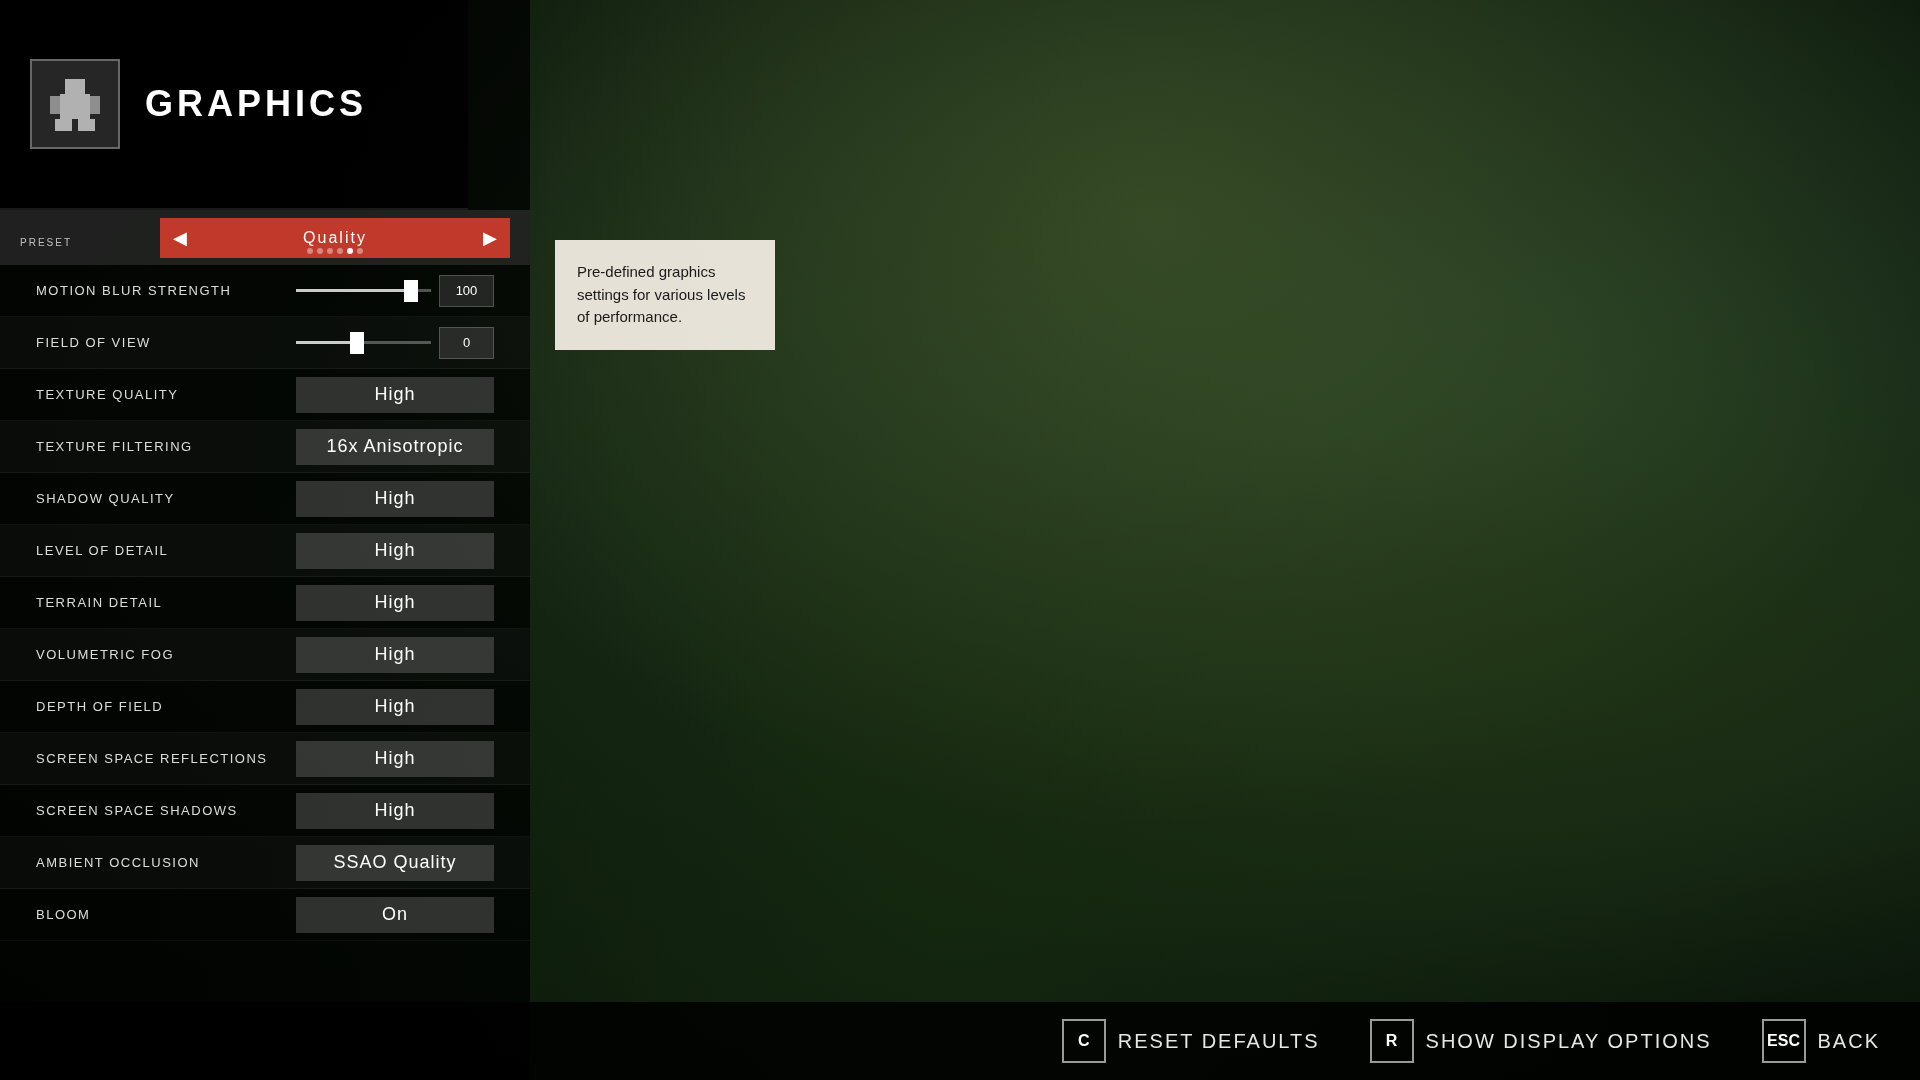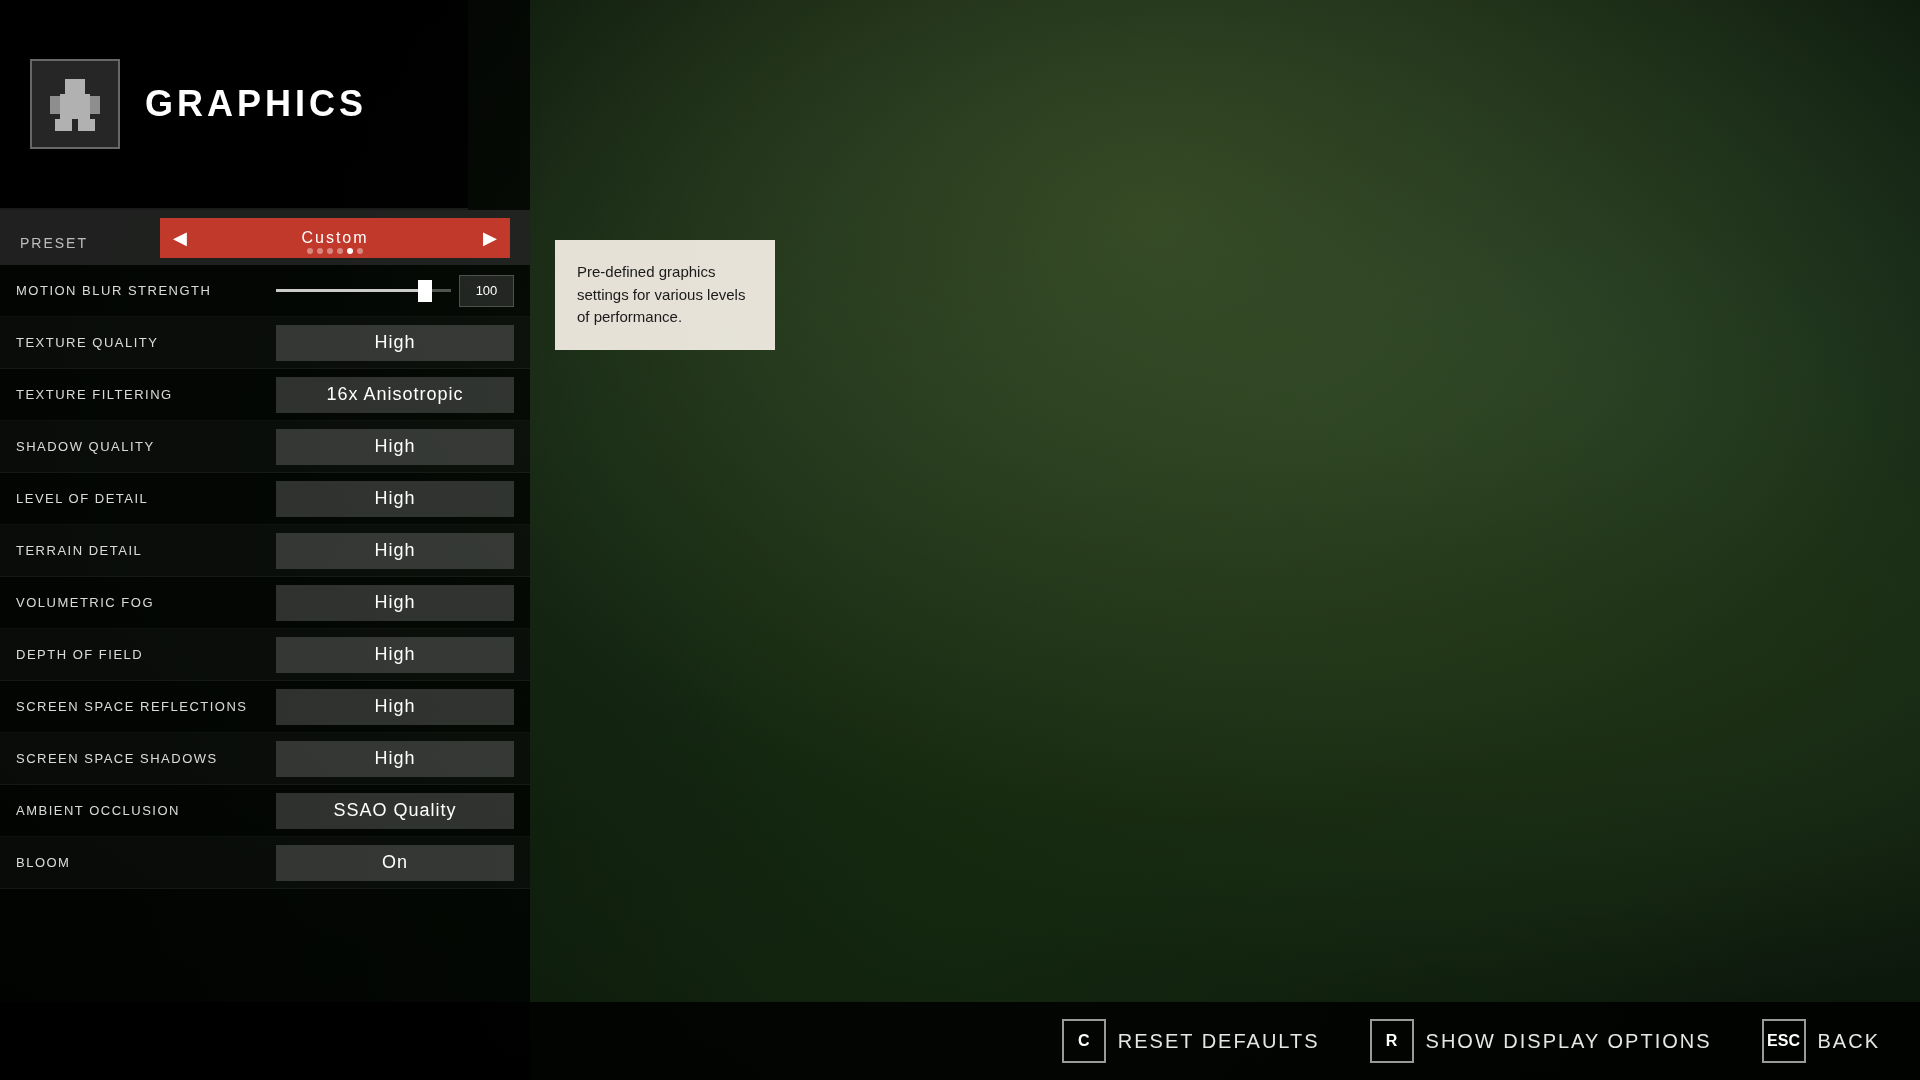--- a/index.html
+++ b/index.html
@@ -98,21 +98,21 @@
     .preset-row {
       display: flex;
       align-items: center;
       background: rgba(60,60,60,0.5);
       height: 55px;
       padding: 0 20px;
     }
 
     .preset-label {
       color: rgba(255,255,255,0.7);
-      font-size: 14px;
+      font-size: 10px;
       letter-spacing: 2px;
       text-transform: uppercase;
       width: 140px;
       flex-shrink: 0;
       margin-top: 10px;
     }
 
     .preset-control {
       flex: 1;
       display: flex;
@@ -160,21 +160,21 @@
 
     .preset-dot.active {
       background: white;
     }
 
     
     .setting-row {
       display: flex;
       align-items: center;
       height: 52px;
-      padding: 0 16px;
+      padding: 0 36px;
       border-bottom: 1px solid rgba(255,255,255,0.05);
     }
 
     .setting-row:nth-child(even) {
       background: rgba(255,255,255,0.03);
     }
 
     .setting-name {
       color: rgba(255,255,255,0.85);
       font-size: 13px;
@@ -325,21 +325,21 @@
   <div class="header-title">GRAPHICS</div>
 </div>
 
 <div class="settings-panel">
 
   <div class="preset-row">
     <div class="preset-label">PRESET</div>
     <div class="preset-control">
       <div class="preset-arrow">◀</div>
       <div class="preset-value">
-        <span>Custom</span>
+        <span>Quality</span>
         <div class="preset-dots">
           <div class="preset-dot"></div>
           <div class="preset-dot"></div>
           <div class="preset-dot"></div>
           <div class="preset-dot"></div>
           <div class="preset-dot active"></div>
           <div class="preset-dot"></div>
         </div>
       </div>
       <div class="preset-arrow">▶</div>
@@ -350,20 +350,33 @@
       <div class="setting-row">
         <div class="setting-name">MOTION BLUR STRENGTH</div>
         <div class="setting-control">
       <div class="slider-control">
         <div class="slider-track">
           <div class="slider-fill" style="width:85%">
             <div class="slider-thumb"></div>
           </div>
         </div>
         <div class="slider-value">100</div>
+      </div>
+    </div>
+      </div>
+      <div class="setting-row">
+        <div class="setting-name">FIELD OF VIEW</div>
+        <div class="setting-control">
+      <div class="slider-control">
+        <div class="slider-track">
+          <div class="slider-fill" style="width:45%">
+            <div class="slider-thumb"></div>
+          </div>
+        </div>
+        <div class="slider-value">0</div>
       </div>
     </div>
       </div>
       <div class="setting-row">
         <div class="setting-name">TEXTURE QUALITY</div>
         <div class="setting-control">
       <div class="dropdown-control">High</div>
     </div>
       </div>
       <div class="setting-row">

